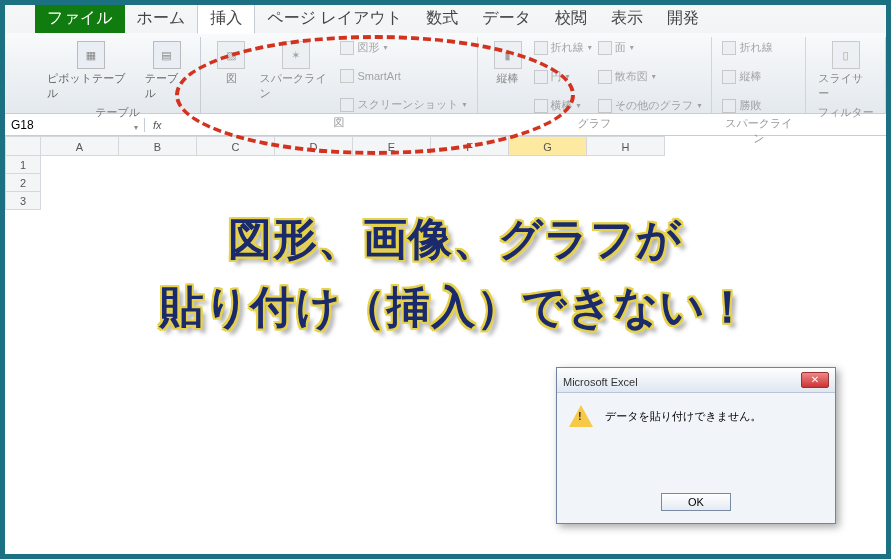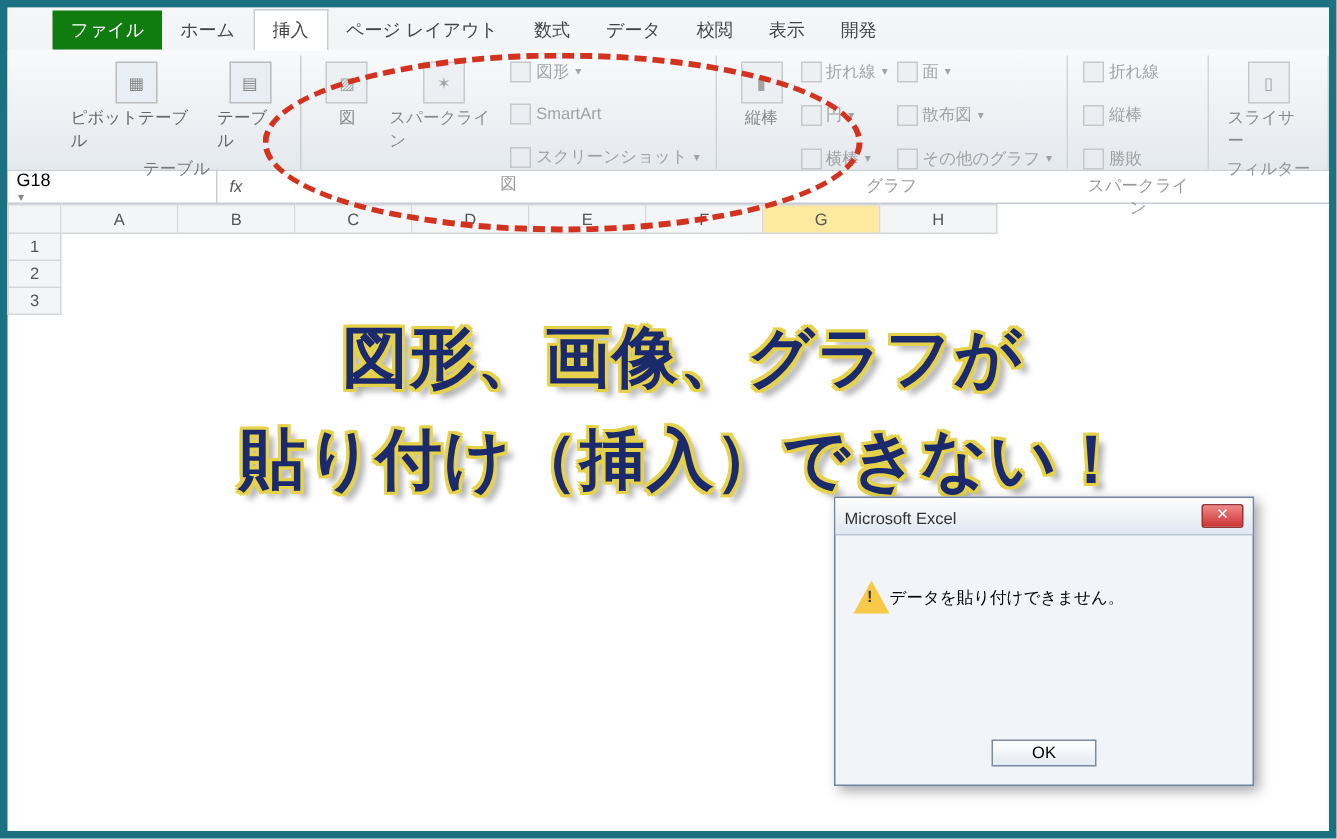--- a/index.html
+++ b/index.html
@@ -1,48 +1,48 @@
 <!DOCTYPE html>
 <html><head>
 <meta charset="utf-8">
 <style>
 * { margin: 0; padding: 0; box-sizing: border-box; }
 body { font-family: "Meiryo", "MS PGothic", sans-serif; font-size: 11px; background: #fff; }
 .frame { width: 891px; height: 559px; border: 5px solid #1b7081; position: relative; background: #fff; overflow: hidden; }
 .ribbon { background: linear-gradient(#f5f6f7, #e9edf1); border-bottom: 1px solid #c6cdd4; }
 .tabs { display: flex; align-items: flex-end; height: 28px; padding-left: 30px; gap: 0; }
-.tab { padding: 5px 12px 4px; color: #444; cursor: pointer; font-size: 12px; }
+.tab { padding: 5px 12px 4px; color: #444; cursor: pointer; font-size: 16px; }
 .tab.file { background: #107c10; color: #fff; }
 .tab.active { background: #fff; border: 1px solid #c6cdd4; border-bottom: 1px solid #fff; margin-bottom: -1px; }
 .groups { display: flex; background: linear-gradient(#f8fafb, #e4e9ee); padding: 4px 0 0 30px; height: 80px; }
 .group { border-right: 1px solid #c6cdd4; padding: 2px 8px 0; display: flex; flex-direction: column; justify-content: space-between; }
 .group-body { display: flex; gap: 2px; flex: 1; }
 .group-label { text-align: center; color: #777; font-size: 11px; padding: 2px 0; }
 .bigbtn { display: flex; flex-direction: column; align-items: center; gap: 2px; padding: 2px 4px; color: #666; min-width: 44px; }
 .bigbtn .ic { width: 28px; height: 28px; border: 1px solid #bbb; background: #e8eef4; display: flex; align-items: center; justify-content: center; color: #888; }
 .smallcol { display: flex; flex-direction: column; gap: 12px; }
 .smallbtn { display: flex; align-items: center; gap: 3px; padding: 1px 2px; color: #888; font-size: 11px; white-space: nowrap; }
 .smallbtn .ic { width: 14px; height: 14px; border: 1px solid #bbb; background: #e8eef4; display: inline-block; }
 .dis { opacity: 0.75; filter: grayscale(30%); }
 .fbar { display: flex; align-items: center; border-bottom: 1px solid #c6cdd4; height: 22px; background: #fff; }
-.namebox { width: 140px; border-right: 1px solid #c6cdd4; padding: 0 6px; display: flex; align-items: flex-start; justify-content: space-between; font-size: 12px; flex-direction: column; }
+.namebox { width: 140px; border-right: 1px solid #c6cdd4; padding: 0 6px; display: flex; align-items: flex-end; justify-content: space-between; font-size: 12px; }
 .fxlbl { padding: 0 8px; font-style: italic; color: #555; }
 .sheet { display: flex; background: #fff; }
 .rowhdrs { display: flex; flex-direction: column; }
 .corner { width: 36px; height: 20px; border: 1px solid #d4d8dc; background: #f3f5f7; }
 .rowh { width: 36px; height: 18px; border: 1px solid #d4d8dc; border-top: none; background: #f3f5f7; text-align: center; font-size: 11px; color: #555; line-height: 18px; }
 .cols { display: flex; }
 .colh { width: 78px; height: 20px; border: 1px solid #d4d8dc; border-left: none; background: #f3f5f7; text-align: center; font-size: 11px; color: #555; line-height: 20px; }
 .colh.sel { background: #fde9a0; }
 .caption { position: absolute; left: 50px; top: 200px; width: 800px; font-family: "Meiryo", sans-serif; font-weight: 900; font-size: 44px; line-height: 1.55; color: #1a2a6c; text-align: center; text-shadow: 2px 0 0 #e6d24a, -2px 0 0 #e6d24a, 0 2px 0 #e6d24a, 0 -2px 0 #e6d24a, 2px 2px 0 #e6d24a, -2px -2px 0 #e6d24a, 2px -2px 0 #e6d24a, -2px 2px 0 #e6d24a, 5px 5px 4px rgba(0,0,0,0.35); letter-spacing: 1px; }
 .ellipse { position: absolute; left: 170px; top: 30px; width: 400px; height: 120px; border: 4px dashed #d3321f; border-radius: 50%; pointer-events: none; }
 .dialog { position: absolute; right: 50px; bottom: 30px; width: 280px; border: 1px solid #6f83a3; background: #f1f4f9; box-shadow: 3px 3px 8px rgba(0,0,0,0.35); font-size: 11px; }
 .dlg-title { background: linear-gradient(#fdfefe, #dfe7f2); padding: 4px 6px; display: flex; justify-content: space-between; align-items: flex-end; border-bottom: 1px solid #b9c5d6; color: #333; }
 .dlg-close { width: 28px; height: 16px; background: linear-gradient(#e88, #c33); border: 1px solid #933; border-radius: 2px; color: #fff; text-align: center; font-size: 10px; line-height: 14px; }
-.dlg-body { padding: 30px 12px; display: flex; align-items: center; }
+.dlg-body { padding: 12px 12px; display: flex; align-items: center; gap: 12px; }
 .warn-ic { width: 0; height: 0; border-left: 12px solid transparent; border-right: 12px solid transparent; border-bottom: 22px solid #f7c948; position: relative; }
 .warn-ic::after { content: "!"; position: absolute; left: -3px; top: 5px; font-weight: bold; color: #333; }
 .dlg-btns { text-align: center; padding: 6px 0 12px; }
 .dlg-btns button { padding: 2px 26px; border: 1px solid #7a8aa3; background: linear-gradient(#fff,#e4eaf2); font-size: 11px; margin-top: 48px; }
 .tri { font-size: 8px; color: #888; margin-left: 1px; }
 </style>
 </head>
 <body>
 
 <div class="frame">

